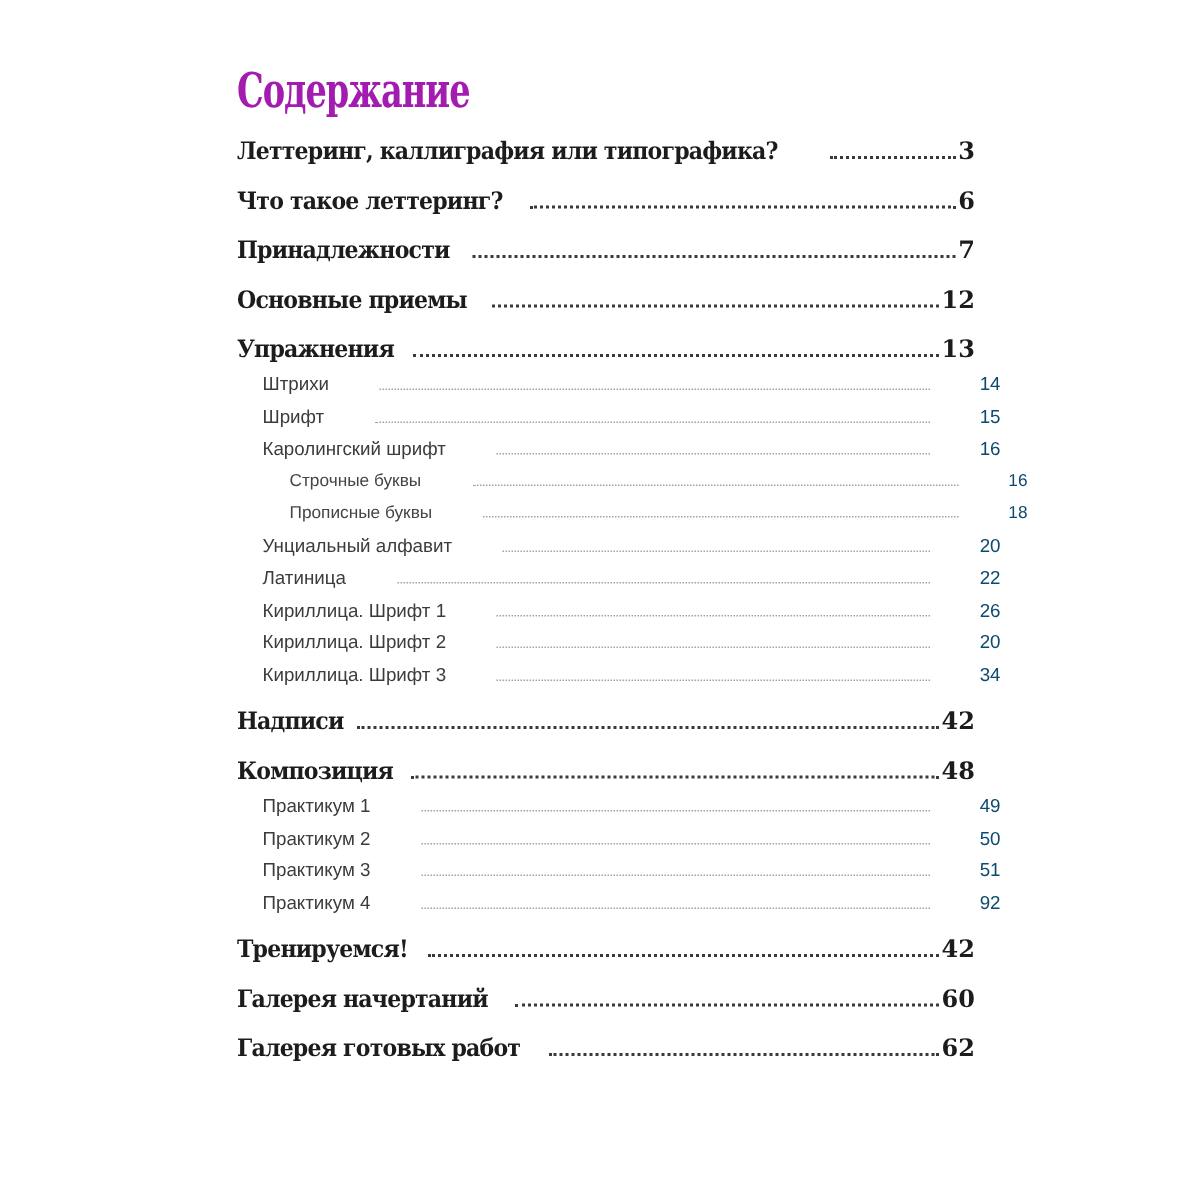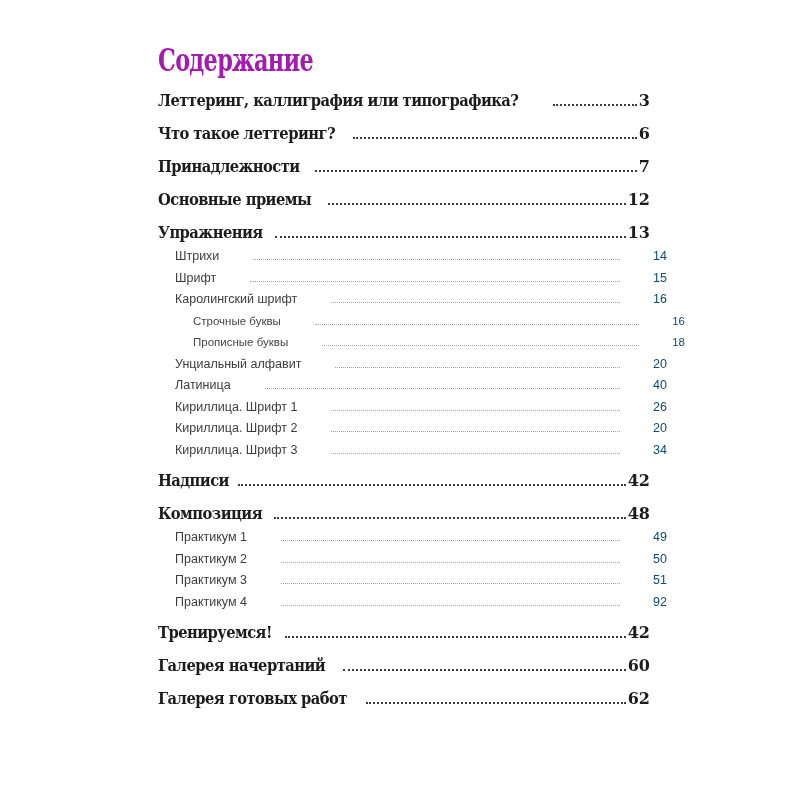--- a/index.html
+++ b/index.html
@@ -138,21 +138,21 @@
     <span class="page-num">18</span>
   </div>
       <div class="row l1">
     <span class="label">Унциальный алфавит</span>
     <span class="dots"></span>
     <span class="page-num">20</span>
   </div>
       <div class="row l1">
     <span class="label">Латиница</span>
     <span class="dots"></span>
-    <span class="page-num">40</span>
+    <span class="page-num">22</span>
   </div>
       <div class="row l1">
     <span class="label">Кириллица. Шрифт 1</span>
     <span class="dots"></span>
     <span class="page-num">26</span>
   </div>
       <div class="row l1">
     <span class="label">Кириллица. Шрифт 2</span>
     <span class="dots"></span>
     <span class="page-num">20</span>

